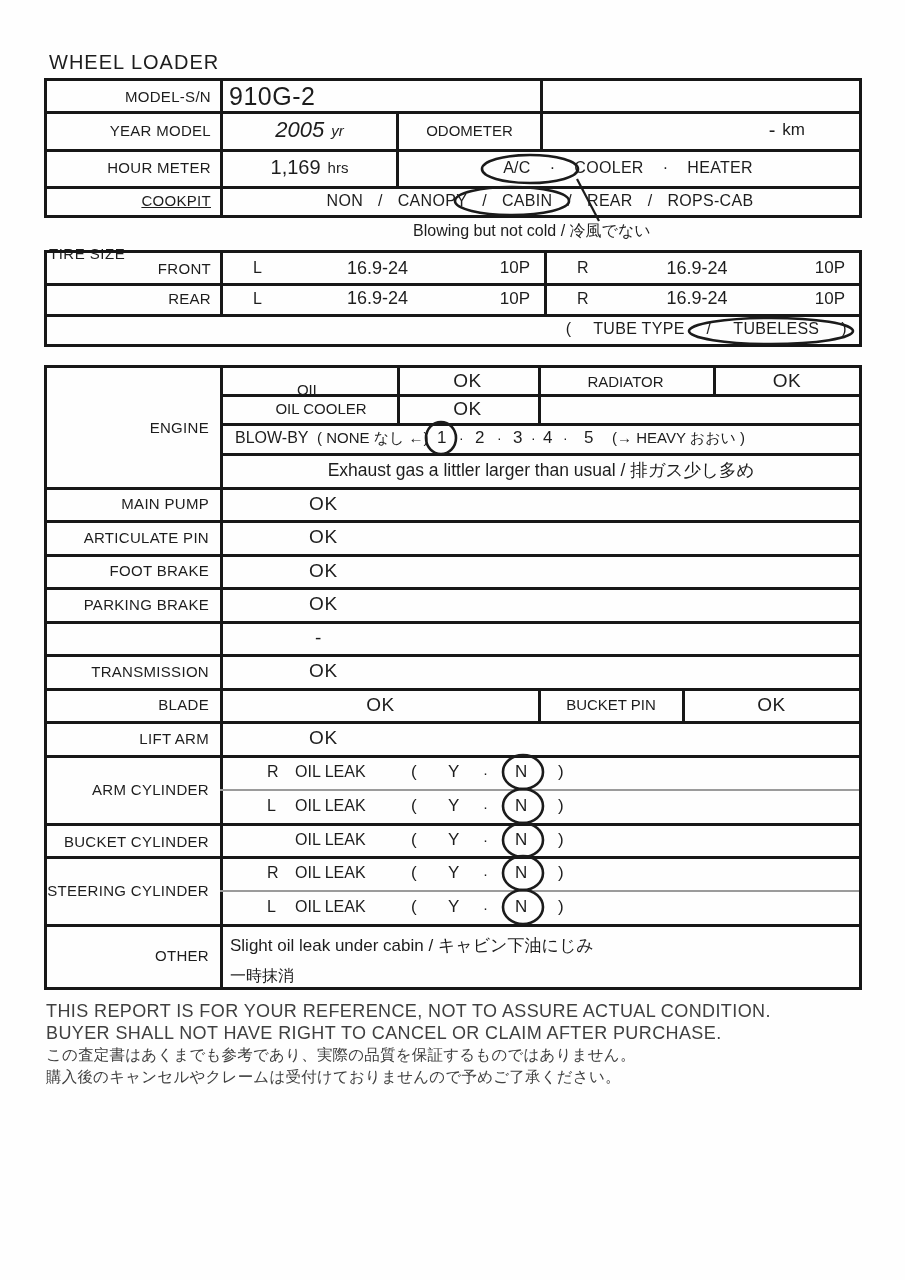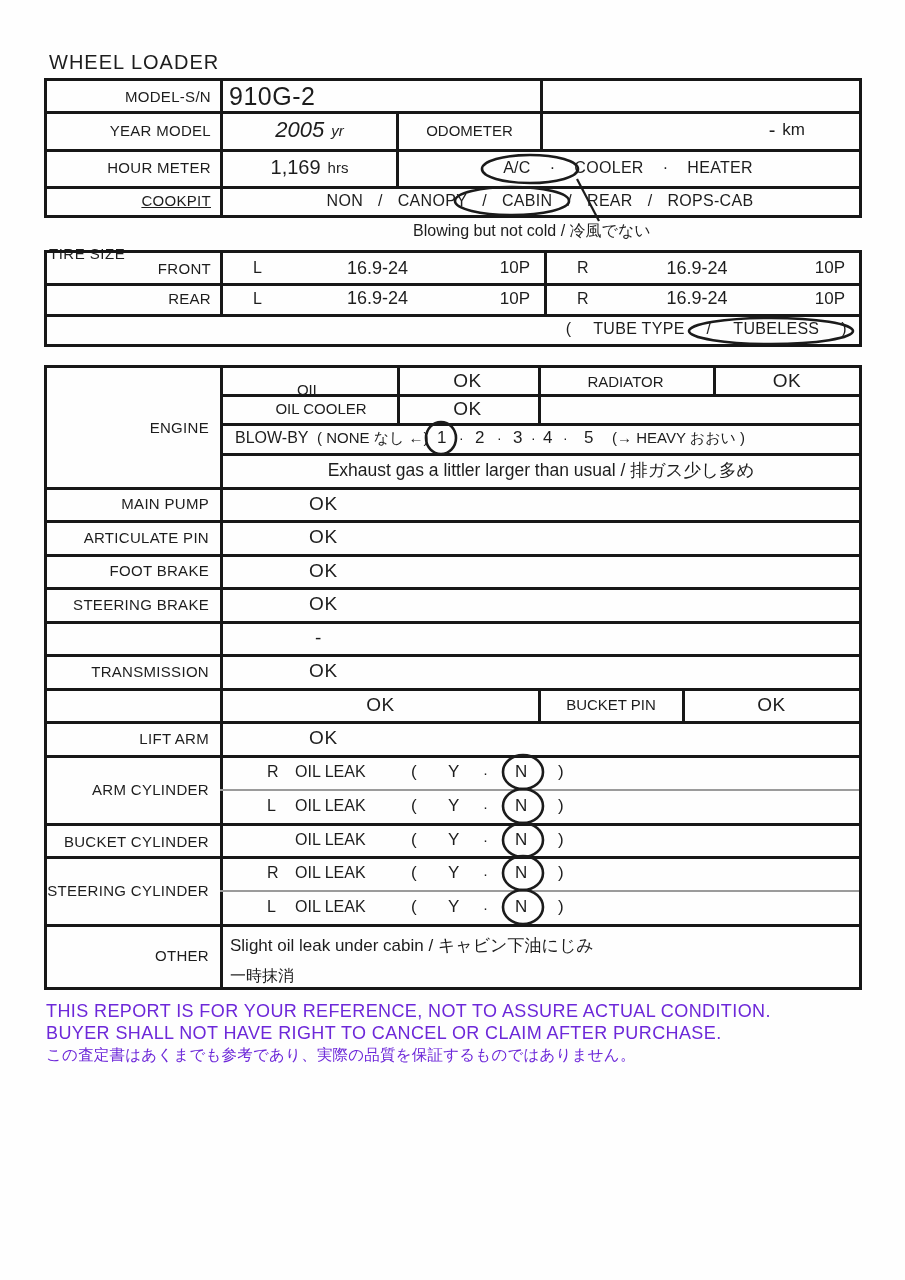--- a/index.html
+++ b/index.html
@@ -180,26 +180,27 @@
       <span class="abs" style="left:389px;font-size:15px;">(→ HEAVY おおい )</span>
     </div>
     <div class="cell c" style="left:176px;top:85px;width:636px;height:34px;font-size:17.5px;">Exhaust gas a littler larger than usual / 排ガス少し多め</div>
 
     <div class="cell lbl" style="left:0;top:119px;width:171px;height:33px;">MAIN PUMP</div>
     <div class="cell ok" style="left:176px;top:119px;width:636px;height:33px;padding-left:86px;">OK</div>
     <div class="cell lbl" style="left:0;top:152px;width:171px;height:34px;">ARTICULATE PIN</div>
     <div class="cell ok" style="left:176px;top:152px;width:636px;height:34px;padding-left:86px;">OK</div>
     <div class="cell lbl" style="left:0;top:186px;width:171px;height:33px;">FOOT BRAKE</div>
     <div class="cell ok" style="left:176px;top:186px;width:636px;height:33px;padding-left:86px;">OK</div>
-    <div class="cell lbl" style="left:0;top:219px;width:171px;height:34px;">STEERING BRAKE</div>
+    <div class="cell lbl" style="left:0;top:219px;width:171px;height:34px;">PARKING BRAKE</div>
     <div class="cell ok" style="left:176px;top:219px;width:636px;height:34px;padding-left:86px;">OK</div>
     <div class="cell ok" style="left:176px;top:253px;width:636px;height:33px;padding-left:92px;">-</div>
     <div class="cell lbl" style="left:0;top:286px;width:171px;height:34px;">TRANSMISSION</div>
     <div class="cell ok" style="left:176px;top:286px;width:636px;height:34px;padding-left:86px;">OK</div>
 
+    <div class="cell lbl" style="left:0;top:320px;width:171px;height:33px;">BLADE</div>
     <div class="cell c ok" style="left:176px;top:320px;width:315px;height:33px;">OK</div>
     <div class="cell c" style="left:493px;top:320px;width:142px;height:33px;font-size:15px;">BUCKET PIN</div>
     <div class="cell c ok" style="left:637px;top:320px;width:175px;height:33px;">OK</div>
 
     <div class="cell lbl" style="left:0;top:353px;width:171px;height:34px;">LIFT ARM</div>
     <div class="cell ok" style="left:176px;top:353px;width:636px;height:34px;padding-left:86px;">OK</div>
 
     <div class="cell lbl" style="left:0;top:387px;width:171px;height:68px;">ARM CYLINDER</div>
     <div class="cell" style="left:176px;top:387px;width:636px;height:34px;">
       <span class="abs" style="left:44px;font-size:16px;">R</span>
@@ -265,19 +266,20 @@
       <ellipse cx="441" cy="438" rx="15" ry="16"></ellipse>
       <ellipse cx="523" cy="772" rx="20" ry="17"></ellipse>
       <ellipse cx="523" cy="806" rx="20" ry="17"></ellipse>
       <ellipse cx="523" cy="840" rx="20" ry="17"></ellipse>
       <ellipse cx="523" cy="873" rx="20" ry="17"></ellipse>
       <ellipse cx="523" cy="907" rx="20" ry="17"></ellipse>
       <line x1="577" y1="179" x2="599" y2="221" stroke-width="2.2"></line>
     </g>
   </svg>
 
-  <div class="disc" style="color: #6d28d9;">
+  <div class="disc" style="color: #404040;">
     <div class="en">THIS REPORT IS FOR YOUR REFERENCE, NOT TO ASSURE ACTUAL CONDITION.</div>
     <div class="en">BUYER SHALL NOT HAVE RIGHT TO CANCEL OR CLAIM AFTER PURCHASE.</div>
     <div class="jp">この査定書はあくまでも参考であり、実際の品質を保証するものではありません。</div>
+    <div class="jp">購入後のキャンセルやクレームは受付けておりませんので予めご了承ください。</div>
   </div>
 
 </div>
 
 </body></html>

